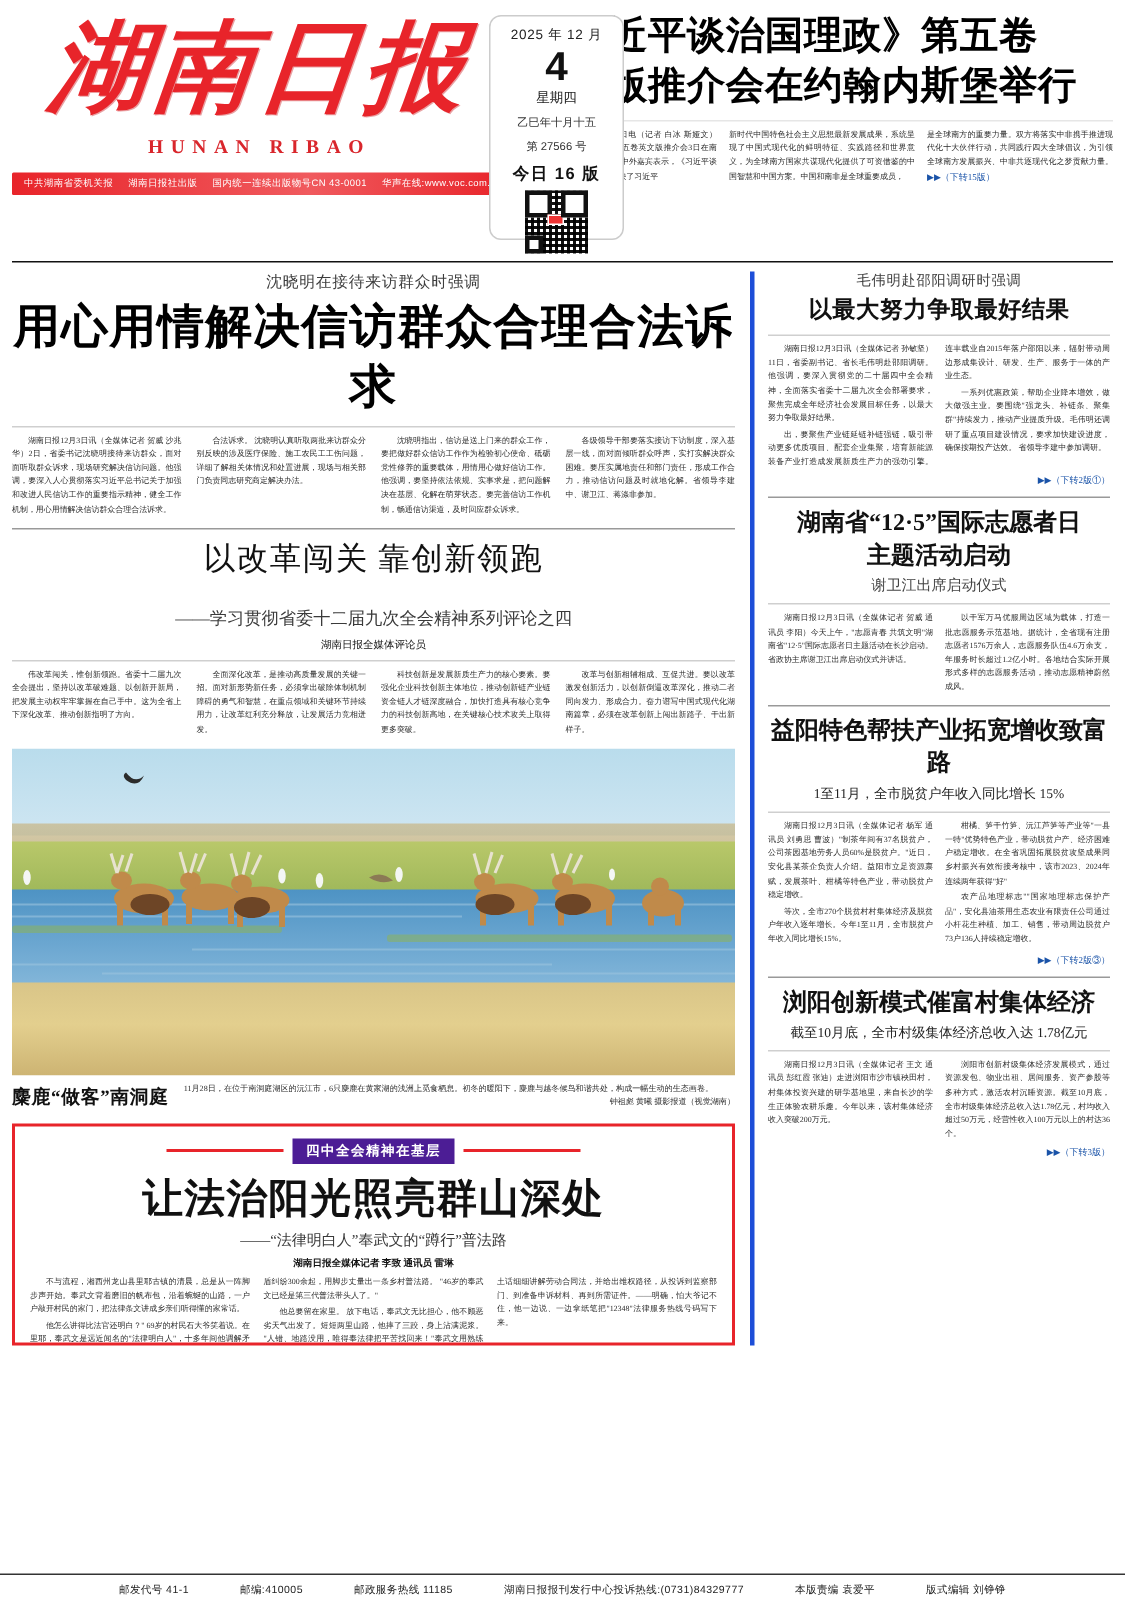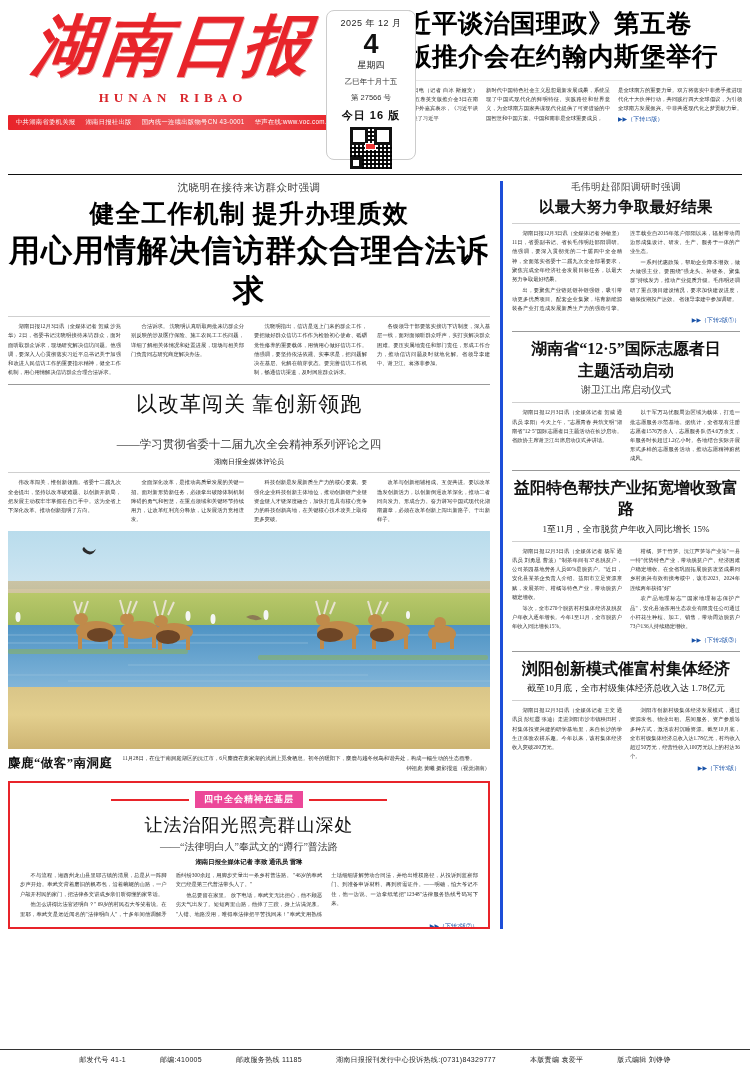--- a/index.html
+++ b/index.html
@@ -111,24 +111,24 @@
   .cap-credit { display:block; text-align:right; }
 
   
   .feature {
     border: 2px solid #e8242a; margin-top: 8px; padding: 8px 10px 6px;
     position: relative; height: 148px; overflow: hidden;
   }
   .feat-tagwrap { display:flex; align-items:center; justify-content:center; gap:6px; margin-bottom:5px; }
   .feat-rule { height:2px; background:#e8242a; width:78px; }
   .feat-tag {
-    background:#ec4899; color:#fff; font-size:9px; font-weight:bold;
+    background:#4c1d95; color:#fff; font-size:9px; font-weight:bold;
     padding:2px 9px; letter-spacing:1px; white-space:nowrap;
   }
-  .feat-hl { text-align:center; font-weight:normal; font-size:18px; letter-spacing:1px; }
+  .feat-hl { text-align:center; font-weight:bold; font-size:27px; letter-spacing:1px; }
   .feat-sub { text-align:center; font-size:10px; color:#3a3a3a; margin-top:3px; }
   .feat-by { text-align:center; font-size:6.4px; font-weight:bold; margin:4px 0 4px; }
 
   
   .r-block { margin-bottom: 6px; }
   .r-hl-big { text-align:center; font-weight:bold; font-size:15.5px; line-height:1.35; letter-spacing:.3px; }
   .r-hl-med { text-align:center; font-weight:bold; font-size:16px; line-height:1.35; }
   .r-sub { text-align:center; font-size:10px; color:#444; margin-top:2px; }
   .r-deck { text-align:center; font-size:9px; color:#222; margin-top:3px; }
   .r-rule { border:0; border-top:1px solid #999; margin:6px 0; }
@@ -189,21 +189,20 @@
   </div>
 
   <hr class="thin">
 
   <div class="body-grid">
 
     <div class="col-left">
 
       <div>
         <div class="kicker">沈晓明在接待来访群众时强调</div>
-        <div class="hl1">健全工作机制  提升办理质效</div>
         <div class="hl1 smaller">用心用情解决信访群众合理合法诉求</div>
         <hr class="hair">
         <div class="cols4 micro">
           <p>湖南日报12月3日讯（全媒体记者 贺威 沙兆华）2日，省委书记沈晓明接待来访群众，面对面听取群众诉求，现场研究解决信访问题。他强调，要深入人心贯彻落实习近平总书记关于加强和改进人民信访工作的重要指示精神，健全工作机制，用心用情解决信访群众合理合法诉求。</p>
           <p>合法诉求。
 沈晓明认真听取两批来访群众分别反映的涉及医疗保险、施工农民工工伤问题，详细了解相关体情况和处置进展，现场与相关部门负责同志研究商定解决办法。</p>
           <p>沈晓明指出，信访是送上门来的群众工作，要把做好群众信访工作作为检验初心使命、砥砺党性修养的重要载体，用情用心做好信访工作。他强调，要坚持依法依规、实事求是，把问题解决在基层、化解在萌芽状态。要完善信访工作机制，畅通信访渠道，及时回应群众诉求。</p>
           <p>各级领导干部要落实接访下访制度，深入基层一线，面对面倾听群众呼声，实打实解决群众困难。要压实属地责任和部门责任，形成工作合力，推动信访问题及时就地化解。省领导李建中、谢卫江、蒋涤非参加。</p>
         </div>
       </div>

